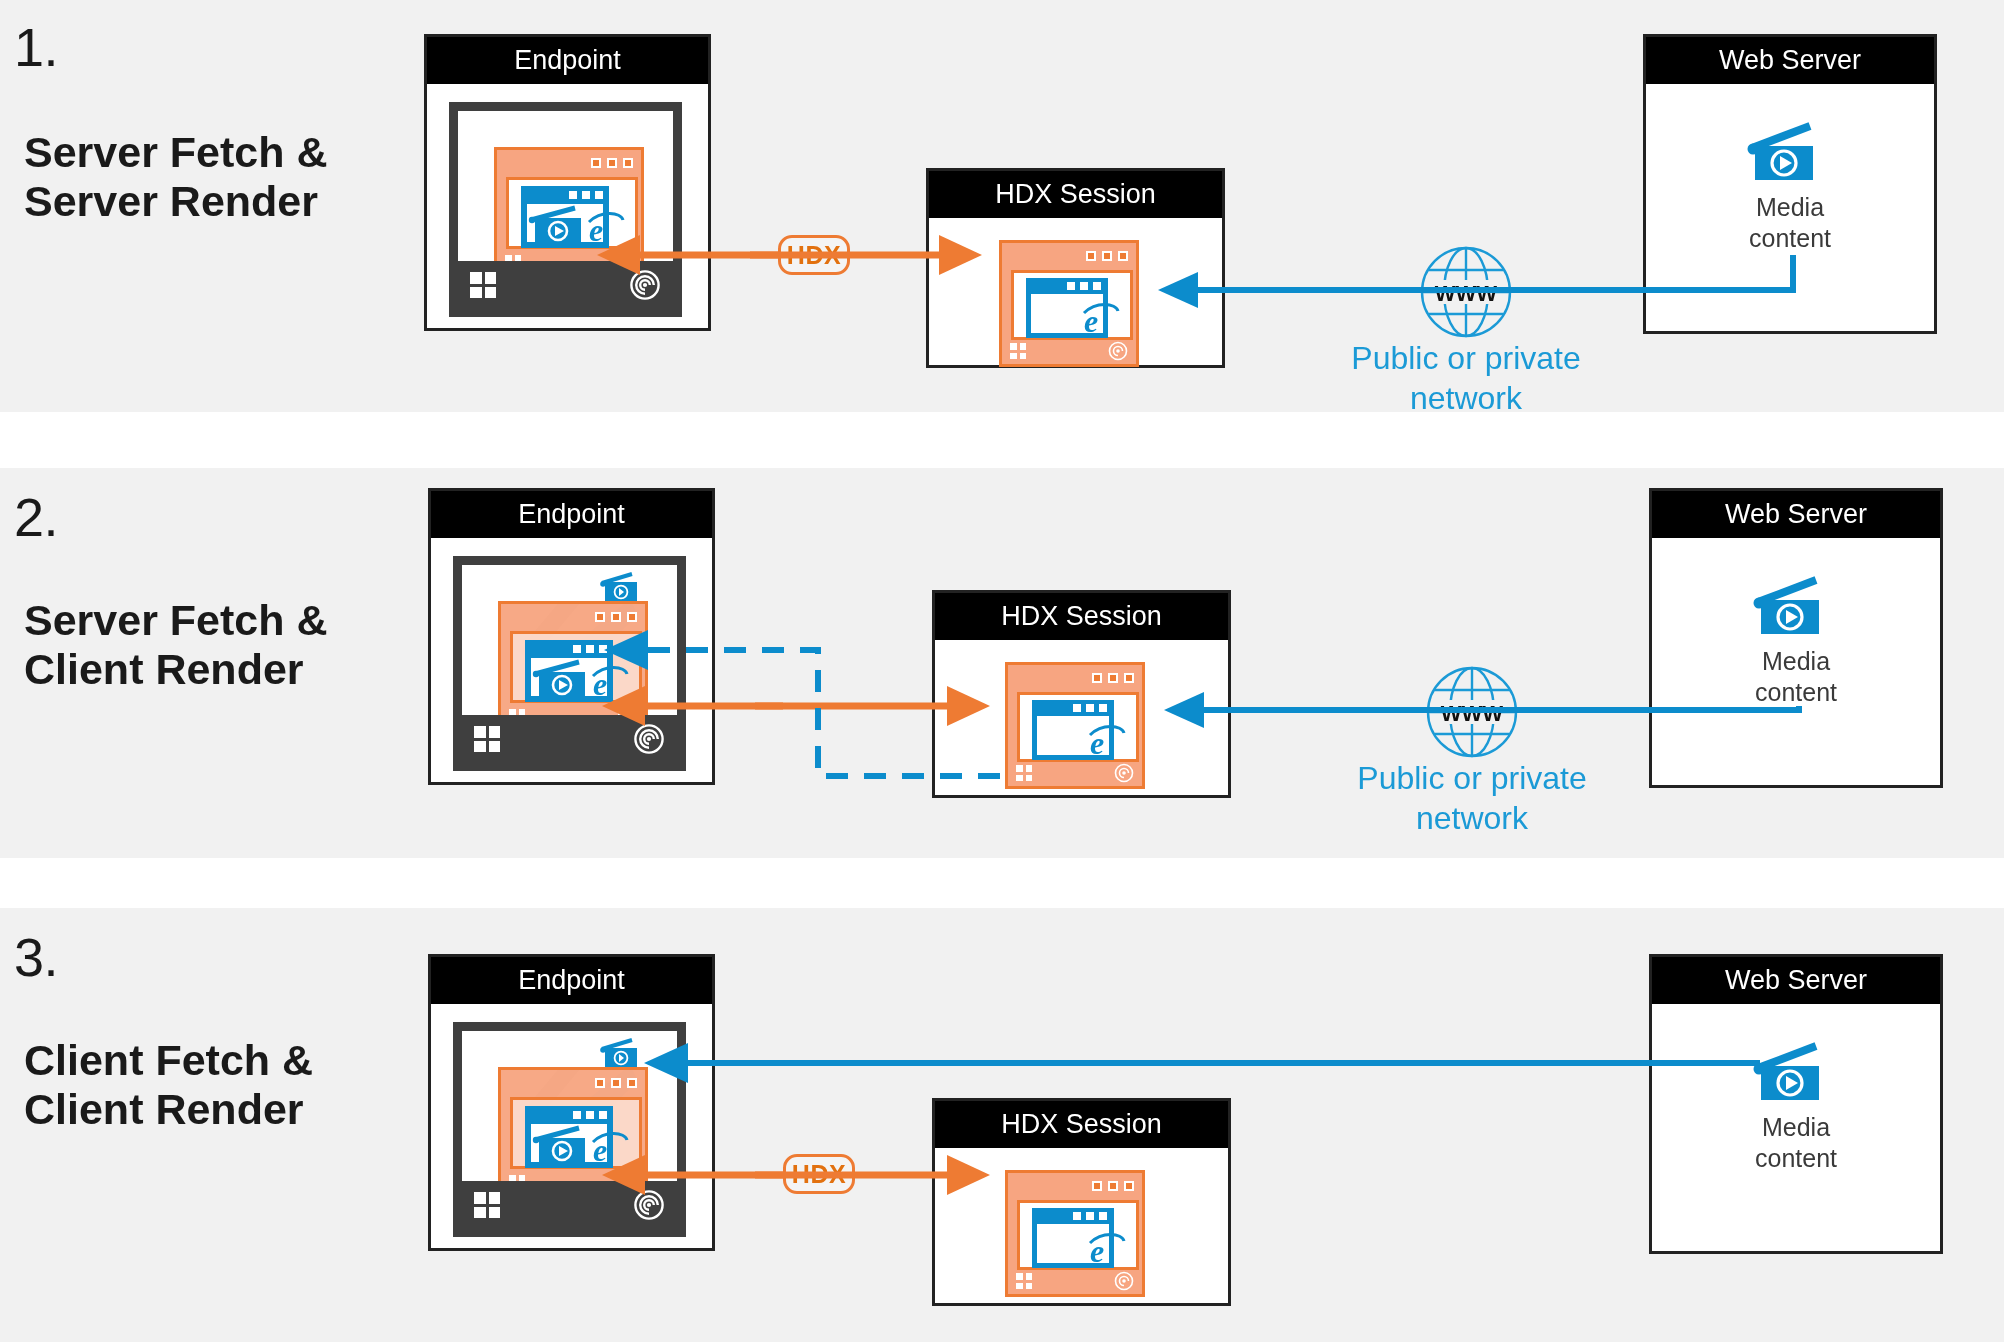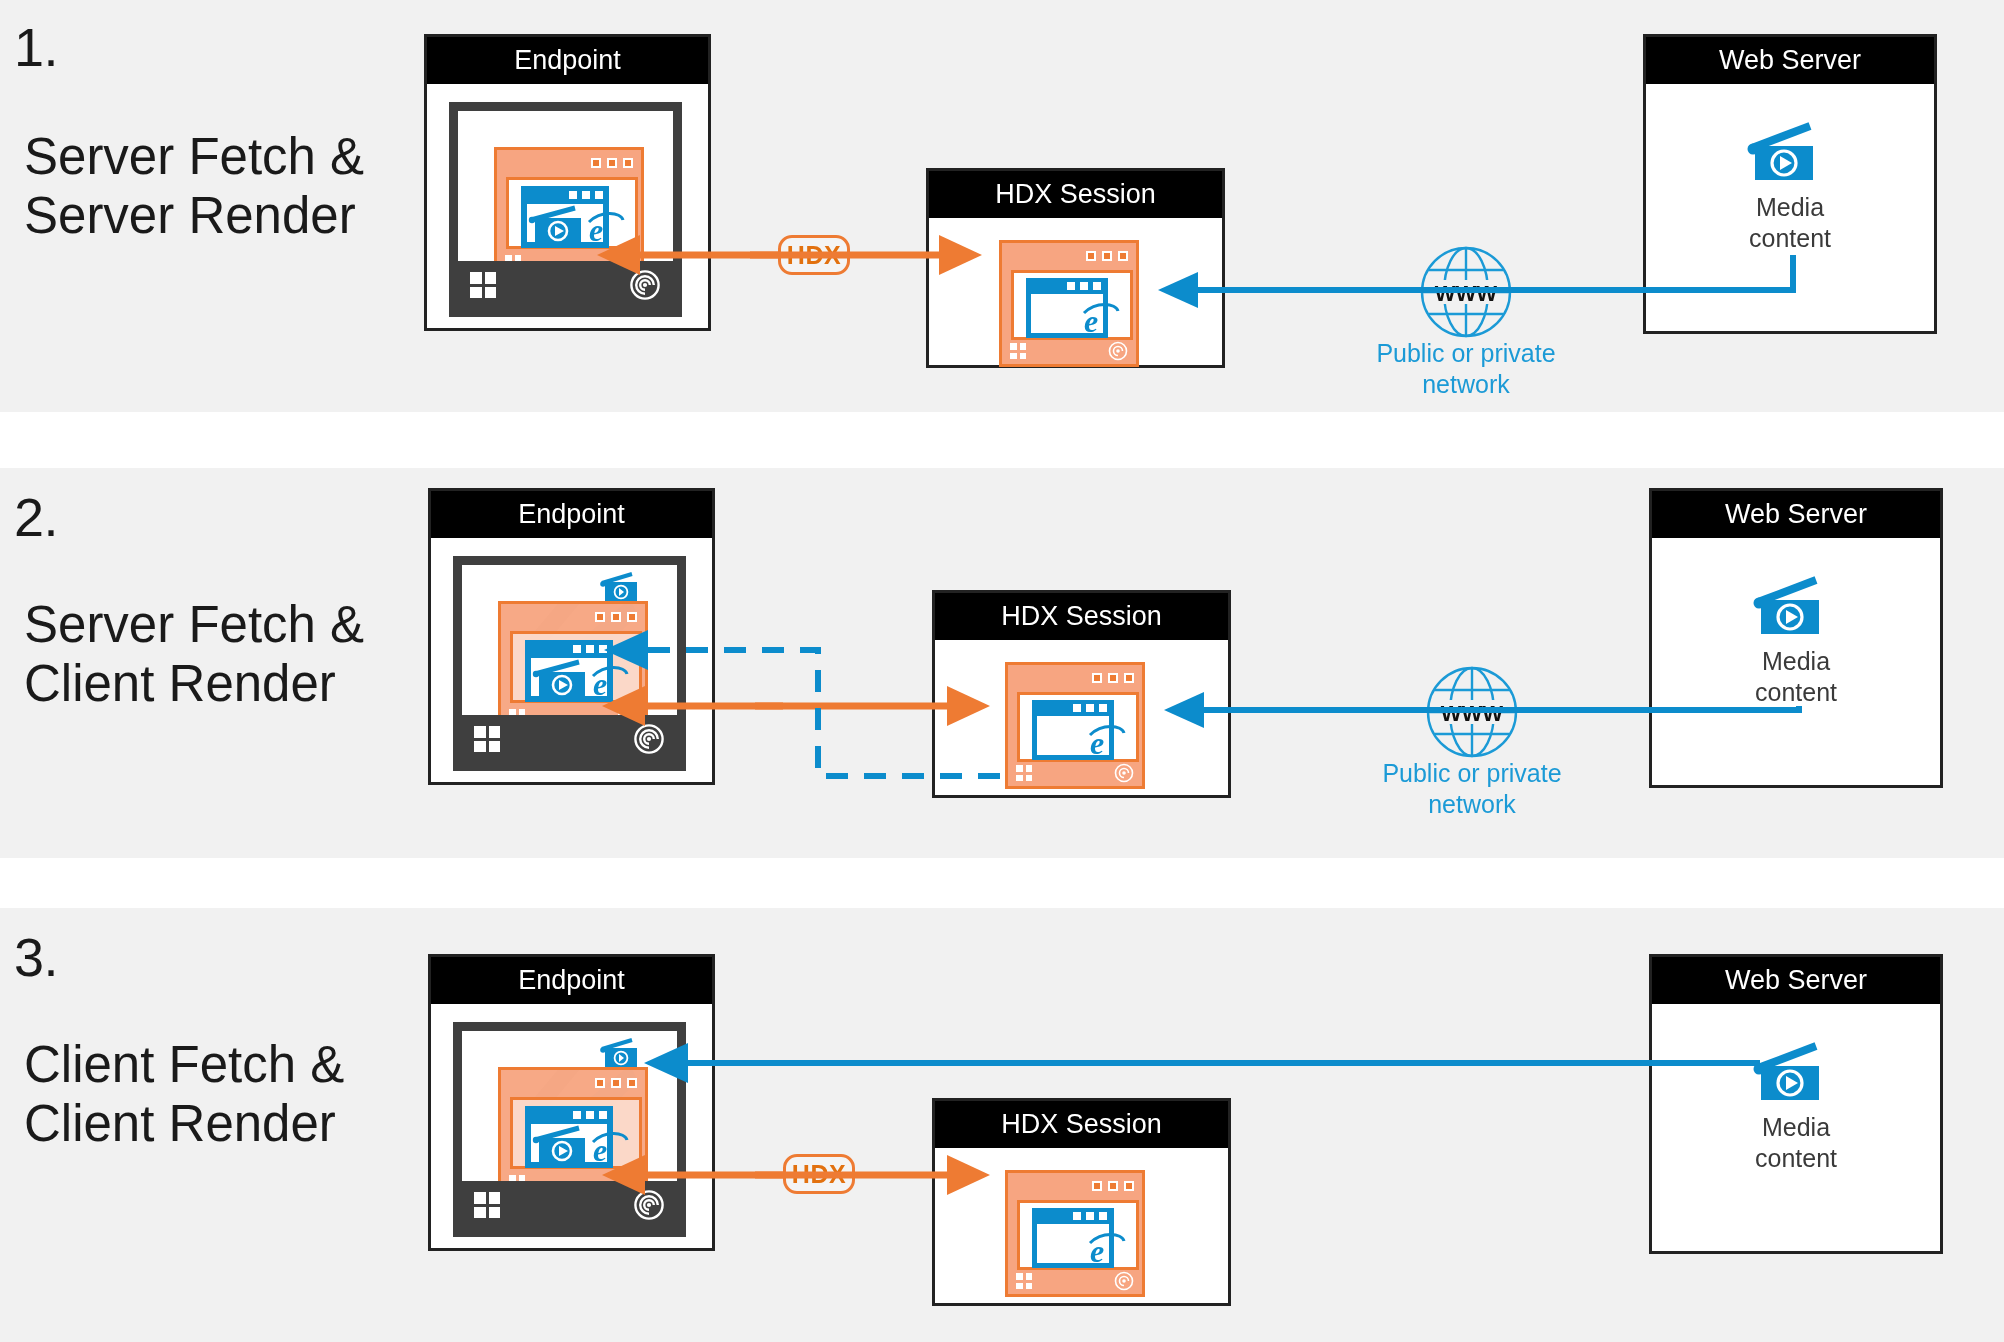--- a/index.html
+++ b/index.html
@@ -24,24 +24,24 @@
 
   .step-num {
     position: absolute;
     font-size: 54px;
     color: #1a1a1a;
     font-weight: 400;
     letter-spacing: -0.5px;
   }
   .step-title {
     position: absolute;
-    font-size: 51px;
+    font-size: 43px;
     line-height: 1.15;
     color: #1a1a1a;
-    font-weight: 400;
+    font-weight: 700;
     white-space: pre-line;
   }
 
   
   .titled-box { position:absolute; background:#ffffff; border:3px solid #222; }
   .titled-box > .tb-head {
     background:#000; color:#fff;
     font-size: 27px; font-weight: 400;
     display:flex; align-items:center; justify-content:center;
     height: 47px; width:100%;
@@ -91,21 +91,21 @@
     font-size:25px;
     display:flex; align-items:center; justify-content:center;
     letter-spacing:0.5px;
   }
 
   
   .globe { position:absolute; }
   .globe-label {
     position:absolute;
     color:#1b9ad6;
-    font-size:25px;
+    font-size:32px;
     text-align:center;
     line-height:1.25;
     white-space:pre-line;
   }
 
   
   .media-label {
     position:absolute;
     font-size:25px; color:#3a3a3a;
     text-align:center; line-height:1.25;

